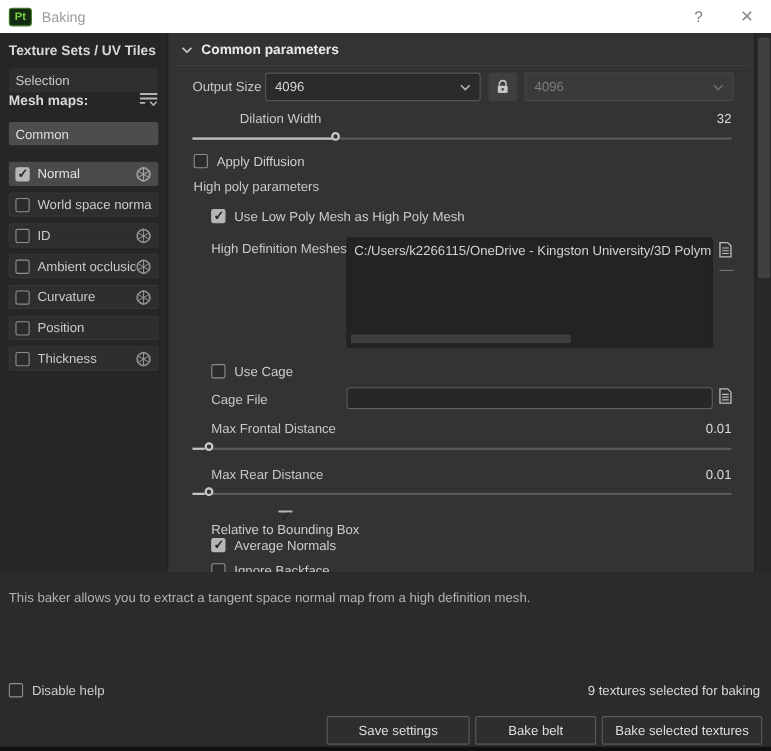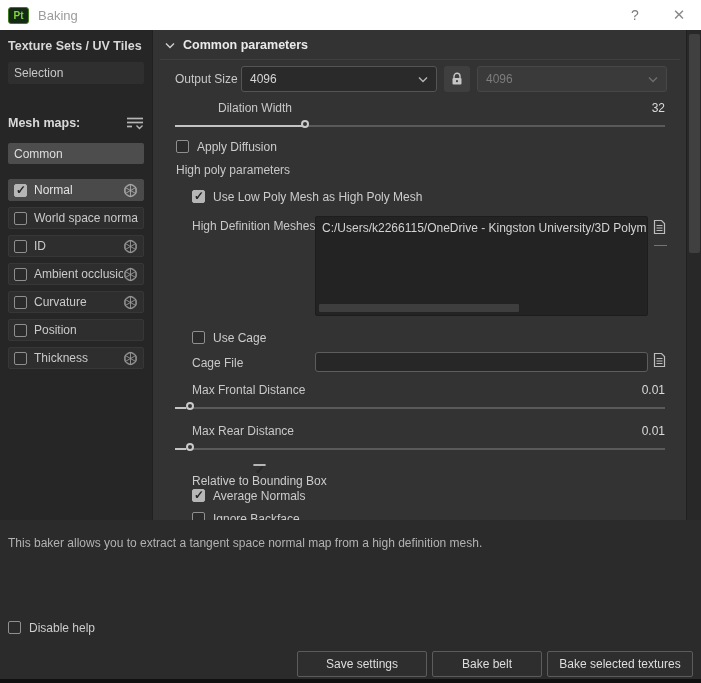--- a/index.html
+++ b/index.html
@@ -20,21 +20,21 @@
   .tb-help { right:52px; font-size:14px; }
   .tb-close { right:8px; font-size:15px; color:#8a8a8a; }
 
   
   .sidebar { position:absolute; top:30px; left:0; width:153px; height:490px;
              background:#262626; border-right:1px solid #202020; padding:0 8px; }
   .sb-header { margin-top:9px; font-size:12.5px; font-weight:bold; color:#d8d8d8; }
   .sb-item { margin-top:9px; height:22px; background:#2f2f2f; border-radius:2px;
              display:flex; align-items:center; padding-left:6px; font-size:12px;
              color:#c8c8c8; }
-  .mm-header { margin-top:32px; display:flex; align-items:center;
+  .mm-header { display:flex; align-items:flex-start;
                justify-content:space-between; }
   .mm-header-label { font-size:12.5px; font-weight:bold; color:#d8d8d8; }
   .common-item { margin-top:13px; height:21px; background:#4d4d4d; border-radius:2px;
                  display:flex; align-items:center; padding-left:6px; font-size:12px;
                  color:#dedede; }
   .mm-list { margin-top:15px; }
   .mm-row { height:22px; margin-bottom:6px; background:#2e2e2e; border:1px solid #373737;
             border-radius:2px; display:flex; align-items:center; padding:0 5px;
             font-size:12px; color:#cacaca; }
   .mm-row.selected { background:#4a4a4a; border-color:#4a4a4a; color:#e2e2e2; }
@@ -328,20 +328,21 @@
   </div>
 
   <div class="footer">
     <div class="help-text">This baker allows you to extract a tangent space normal map from a high definition mesh.</div>
 
     <div class="disable-row cbrow">
       <span class="cb"></span>
       <span>Disable help</span>
     </div>
 
+    <div class="status">9 textures selected for baking</div>
 
     <div class="btn-row">
       <div class="btn" style="width:130px;text-align:center;">Save settings</div>
       <div class="btn" style="width:110px;">Bake belt</div>
       <div class="btn" style="width:146px;">Bake selected textures</div>
     </div>
   </div>
 
   <div class="bottom-strip"></div>
 </div>

